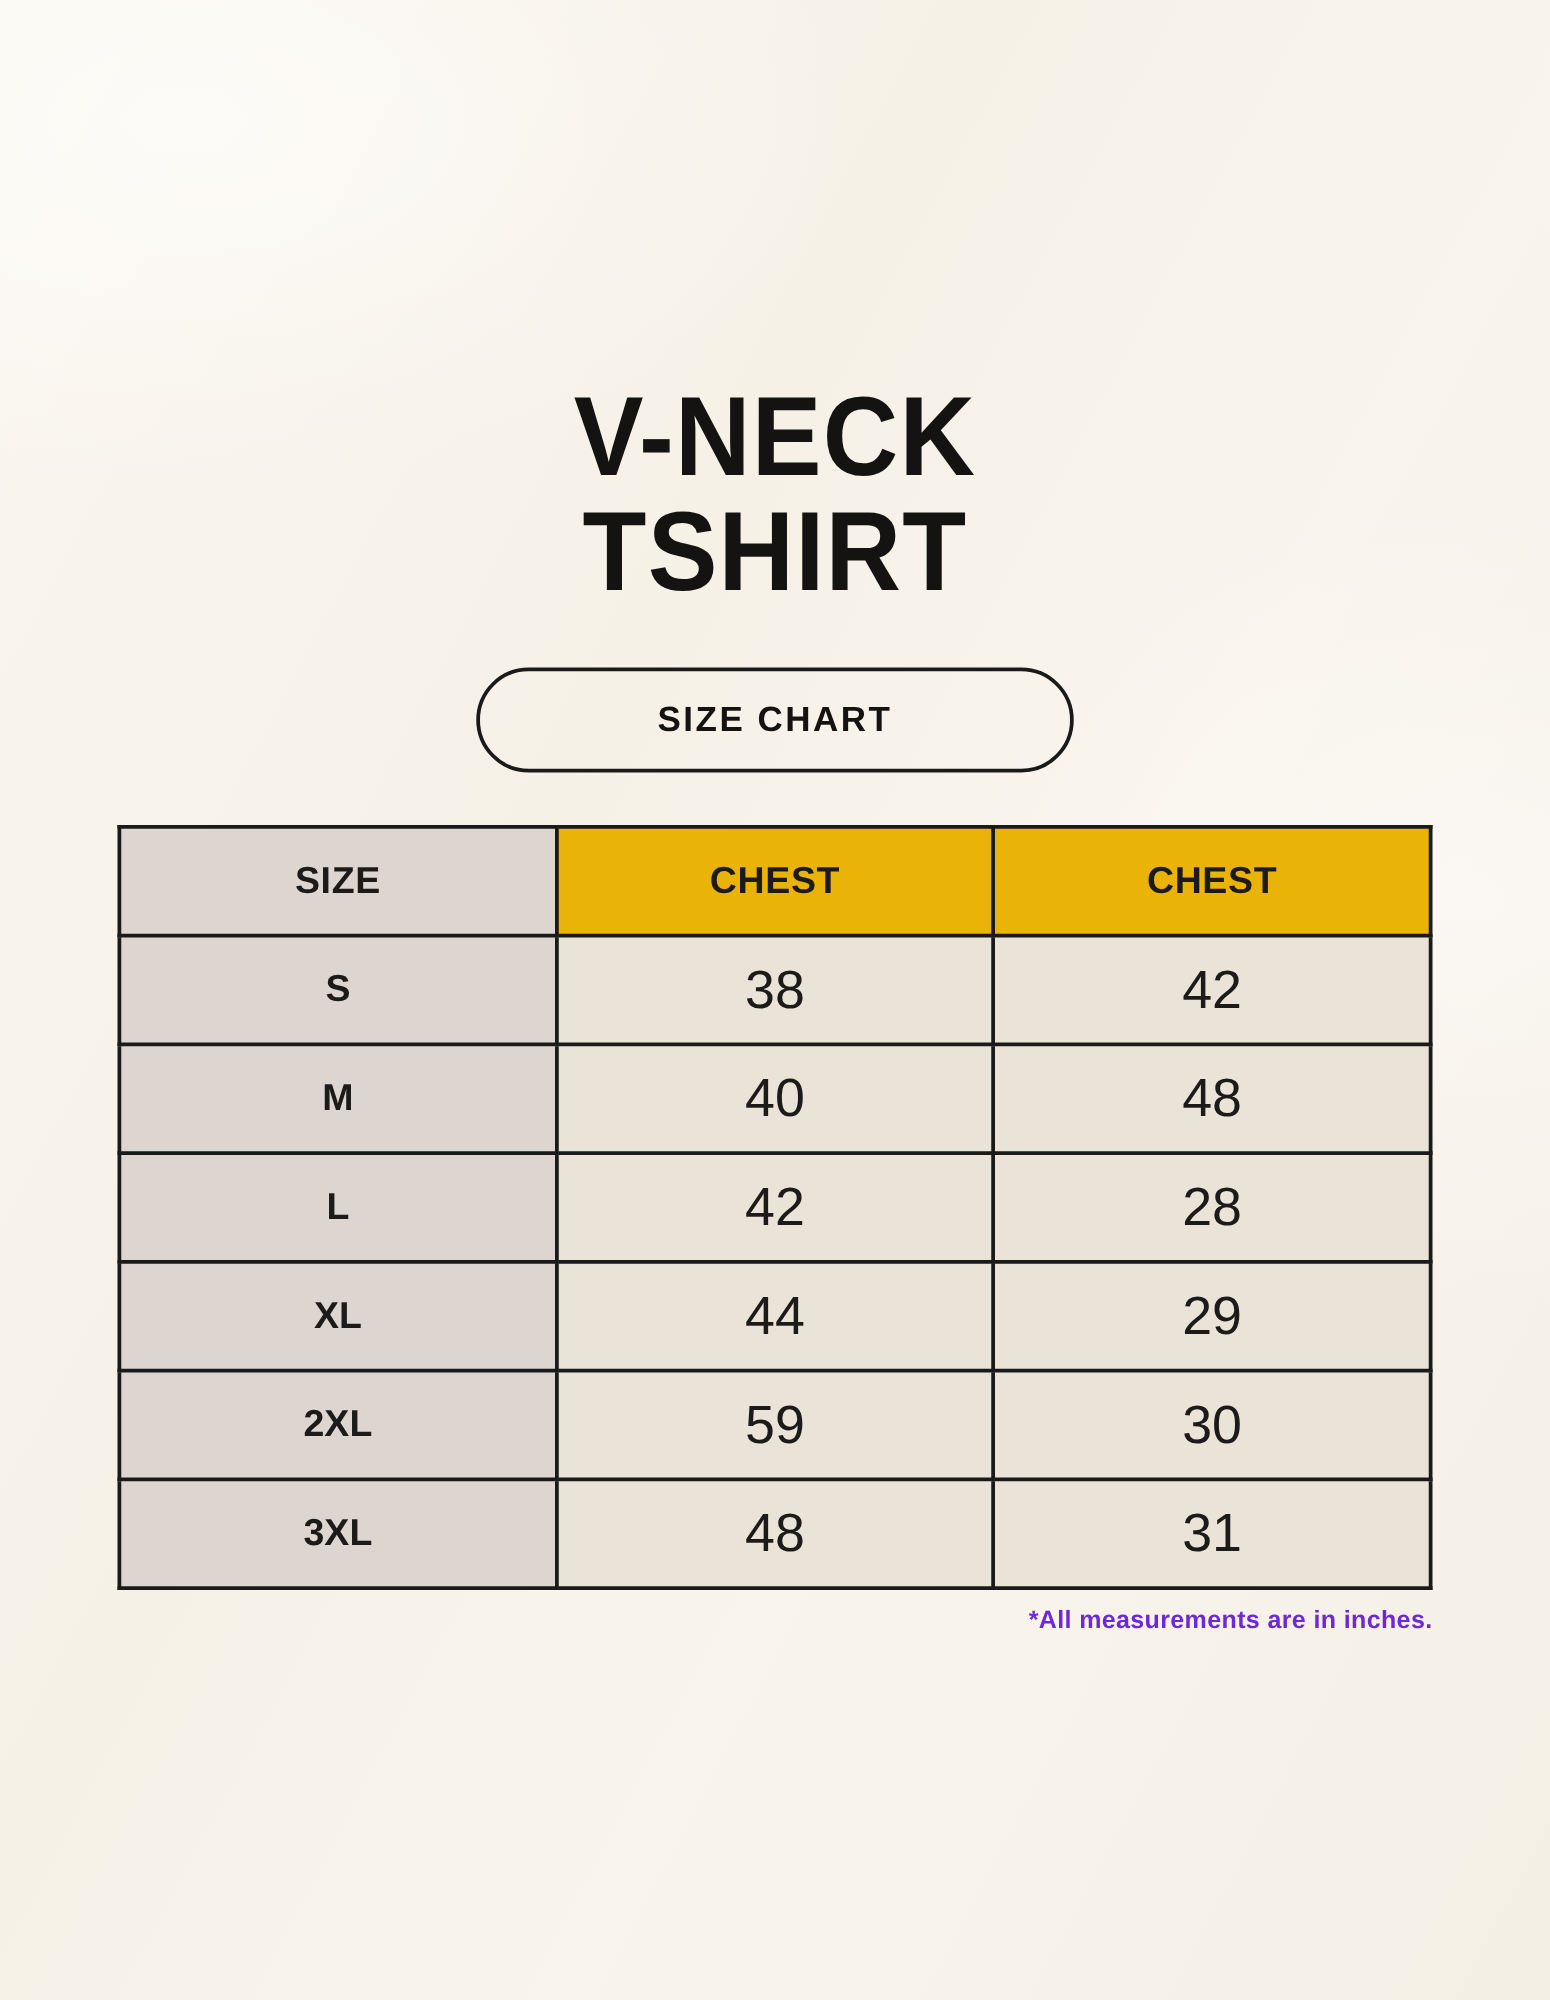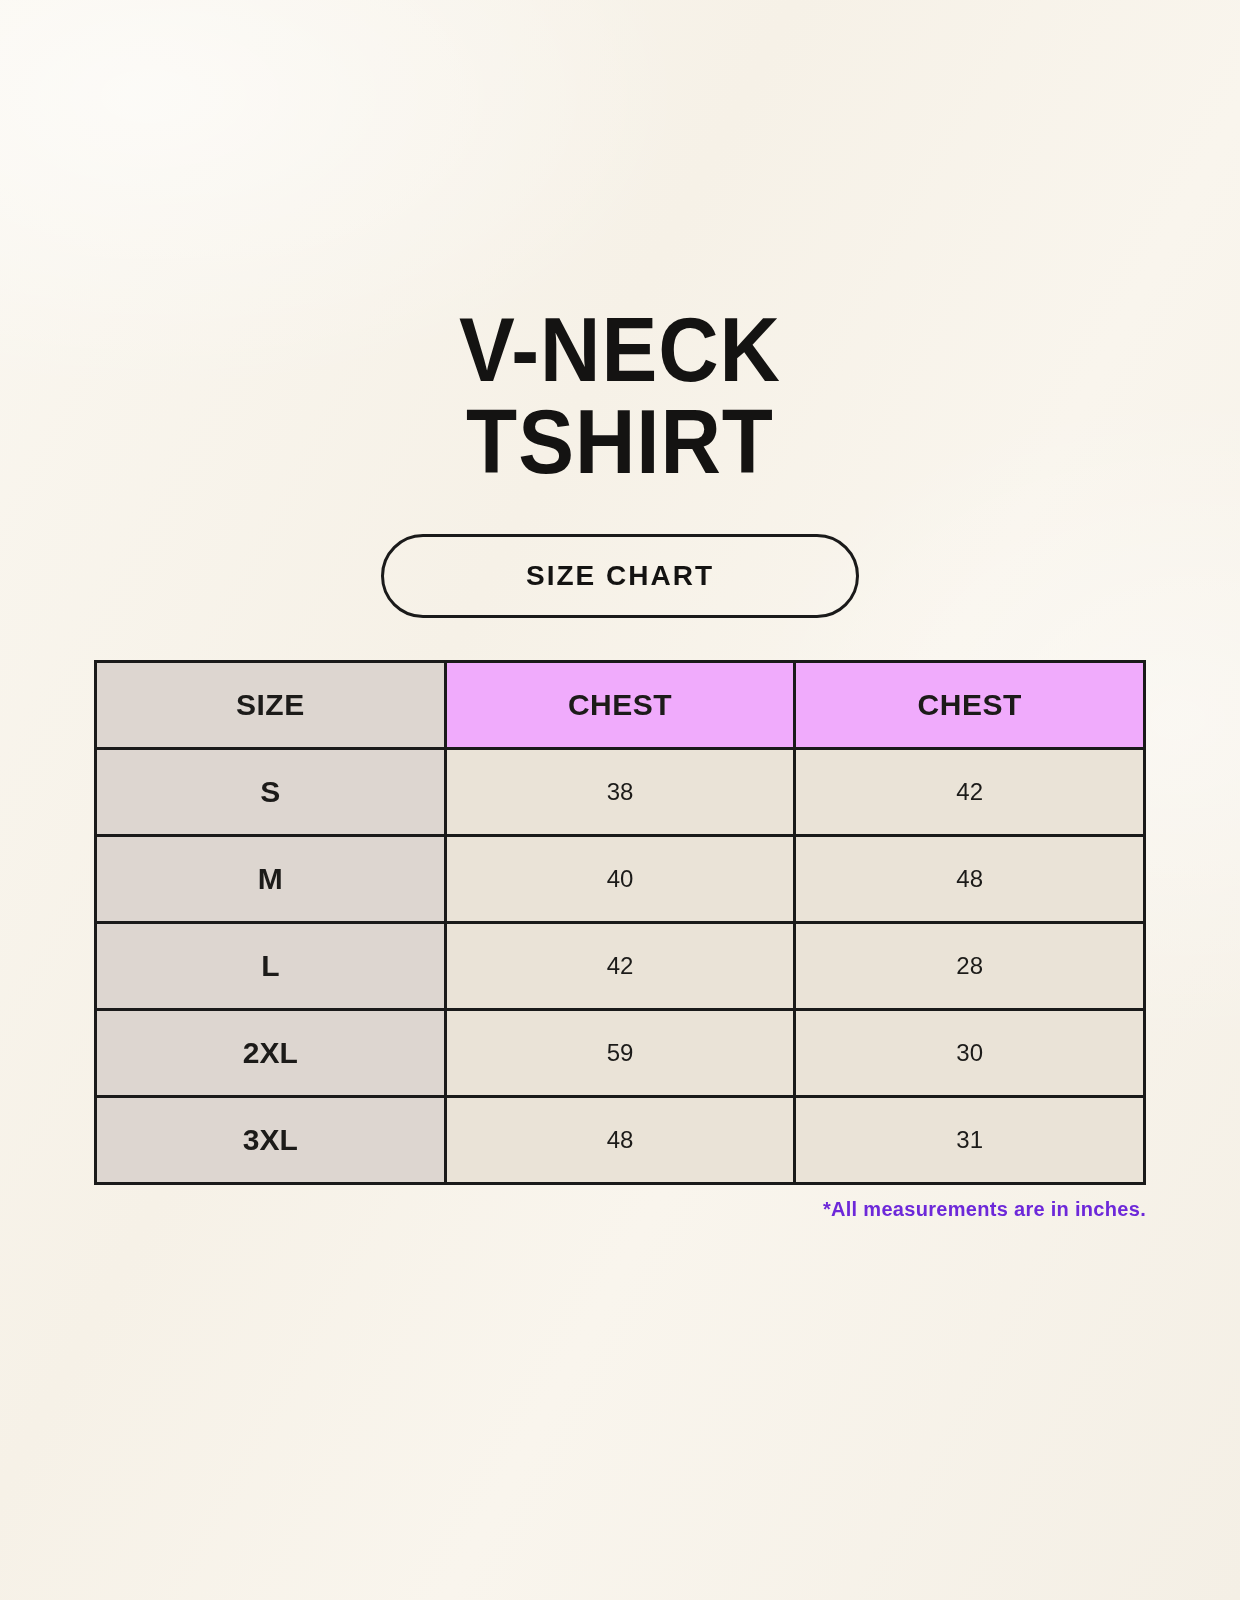--- a/index.html
+++ b/index.html
@@ -58,31 +58,31 @@
     border-radius: 19px;
   }
   table.size-table th,
   table.size-table td {
     border: 3px solid #1a1a1a;
     height: 84px;
     padding: 0;
     vertical-align: middle;
   }
   table.size-table th {
-    background: #f0abfc;
+    background: #eab308;
     font-size: 30px;
     font-weight: 700;
     letter-spacing: 0.5px;
   }
   table.size-table th.c-size {
     background: #ddd6d0;
   }
   table.size-table td {
     background: #eae3d7;
-    font-size: 24px;
+    font-size: 43px;
     font-weight: 400;
   }
   table.size-table td.c-size {
     background: #ddd6d0;
     font-size: 30px;
     font-weight: 700;
   }
   .footnote {
     width: 1052px;
     margin: 13px auto 0;
@@ -125,20 +125,25 @@
         <td class="c-size">M</td>
         <td>40</td>
         <td>48</td>
       </tr>
       <tr>
         <td class="c-size">L</td>
         <td>42</td>
         <td>28</td>
       </tr>
       <tr>
+        <td class="c-size">XL</td>
+        <td>44</td>
+        <td>29</td>
+      </tr>
+      <tr>
         <td class="c-size">2XL</td>
         <td>59</td>
         <td>30</td>
       </tr>
       <tr>
         <td class="c-size">3XL</td>
         <td>48</td>
         <td>31</td>
       </tr>
     </tbody>

